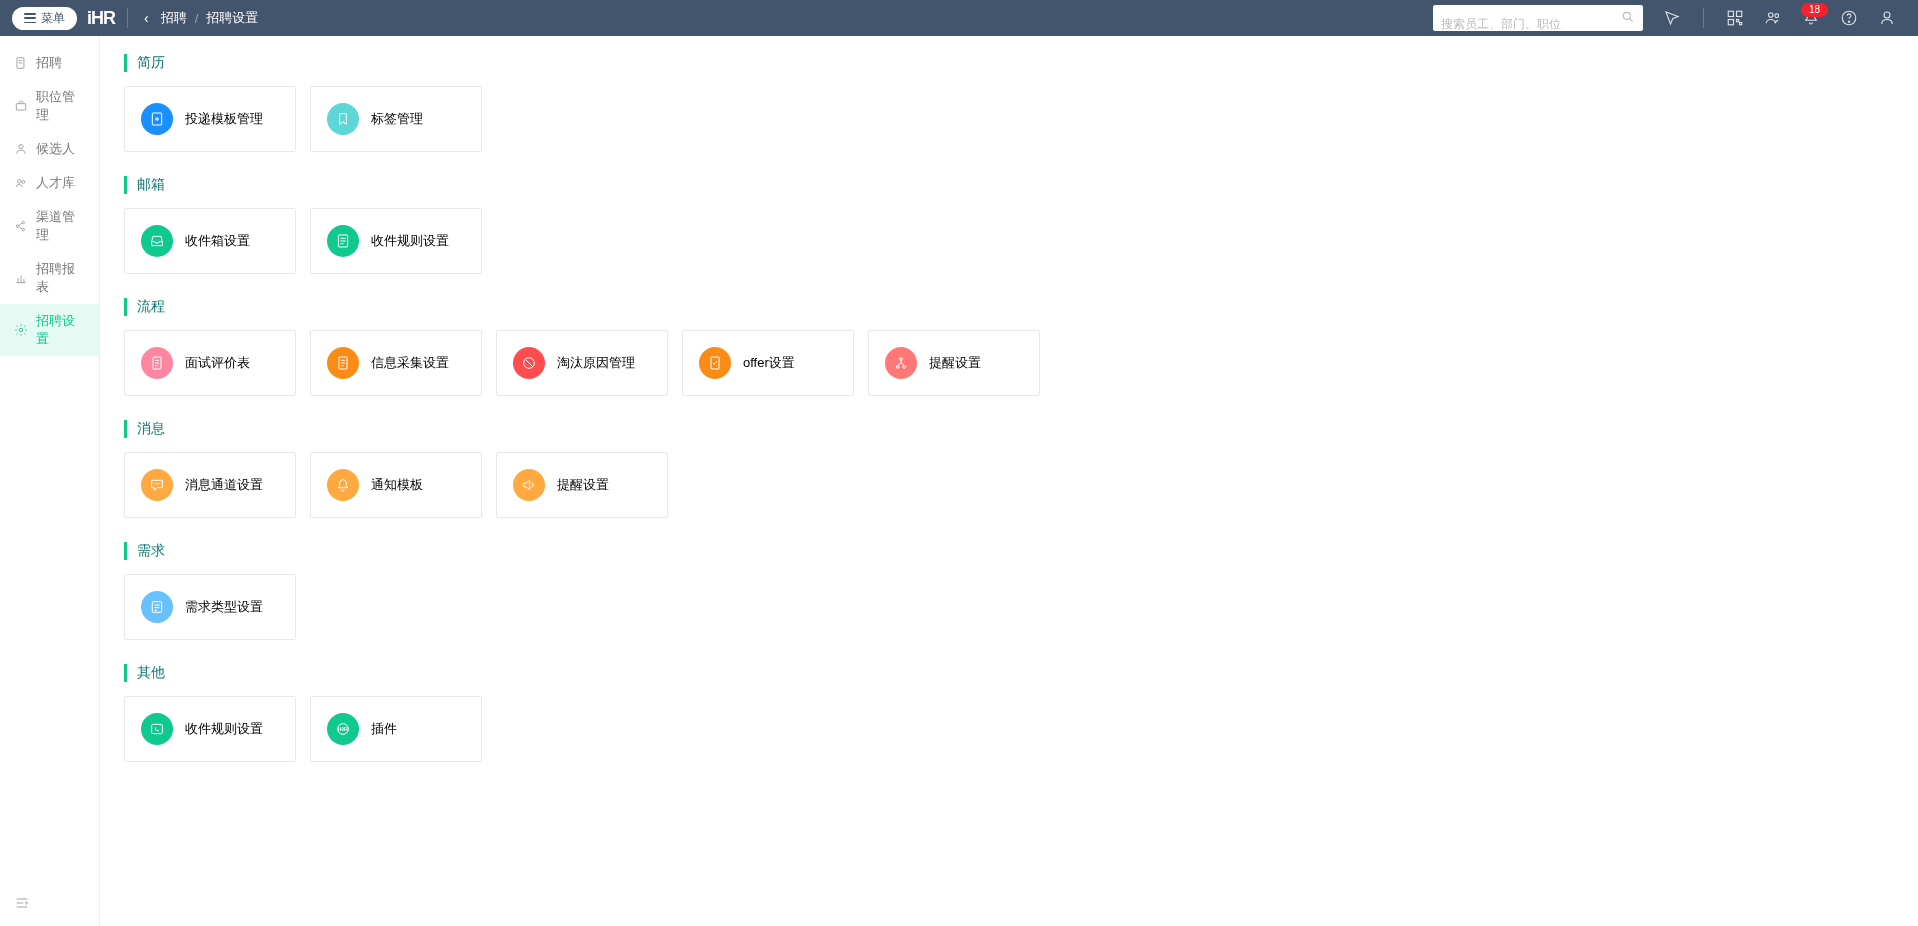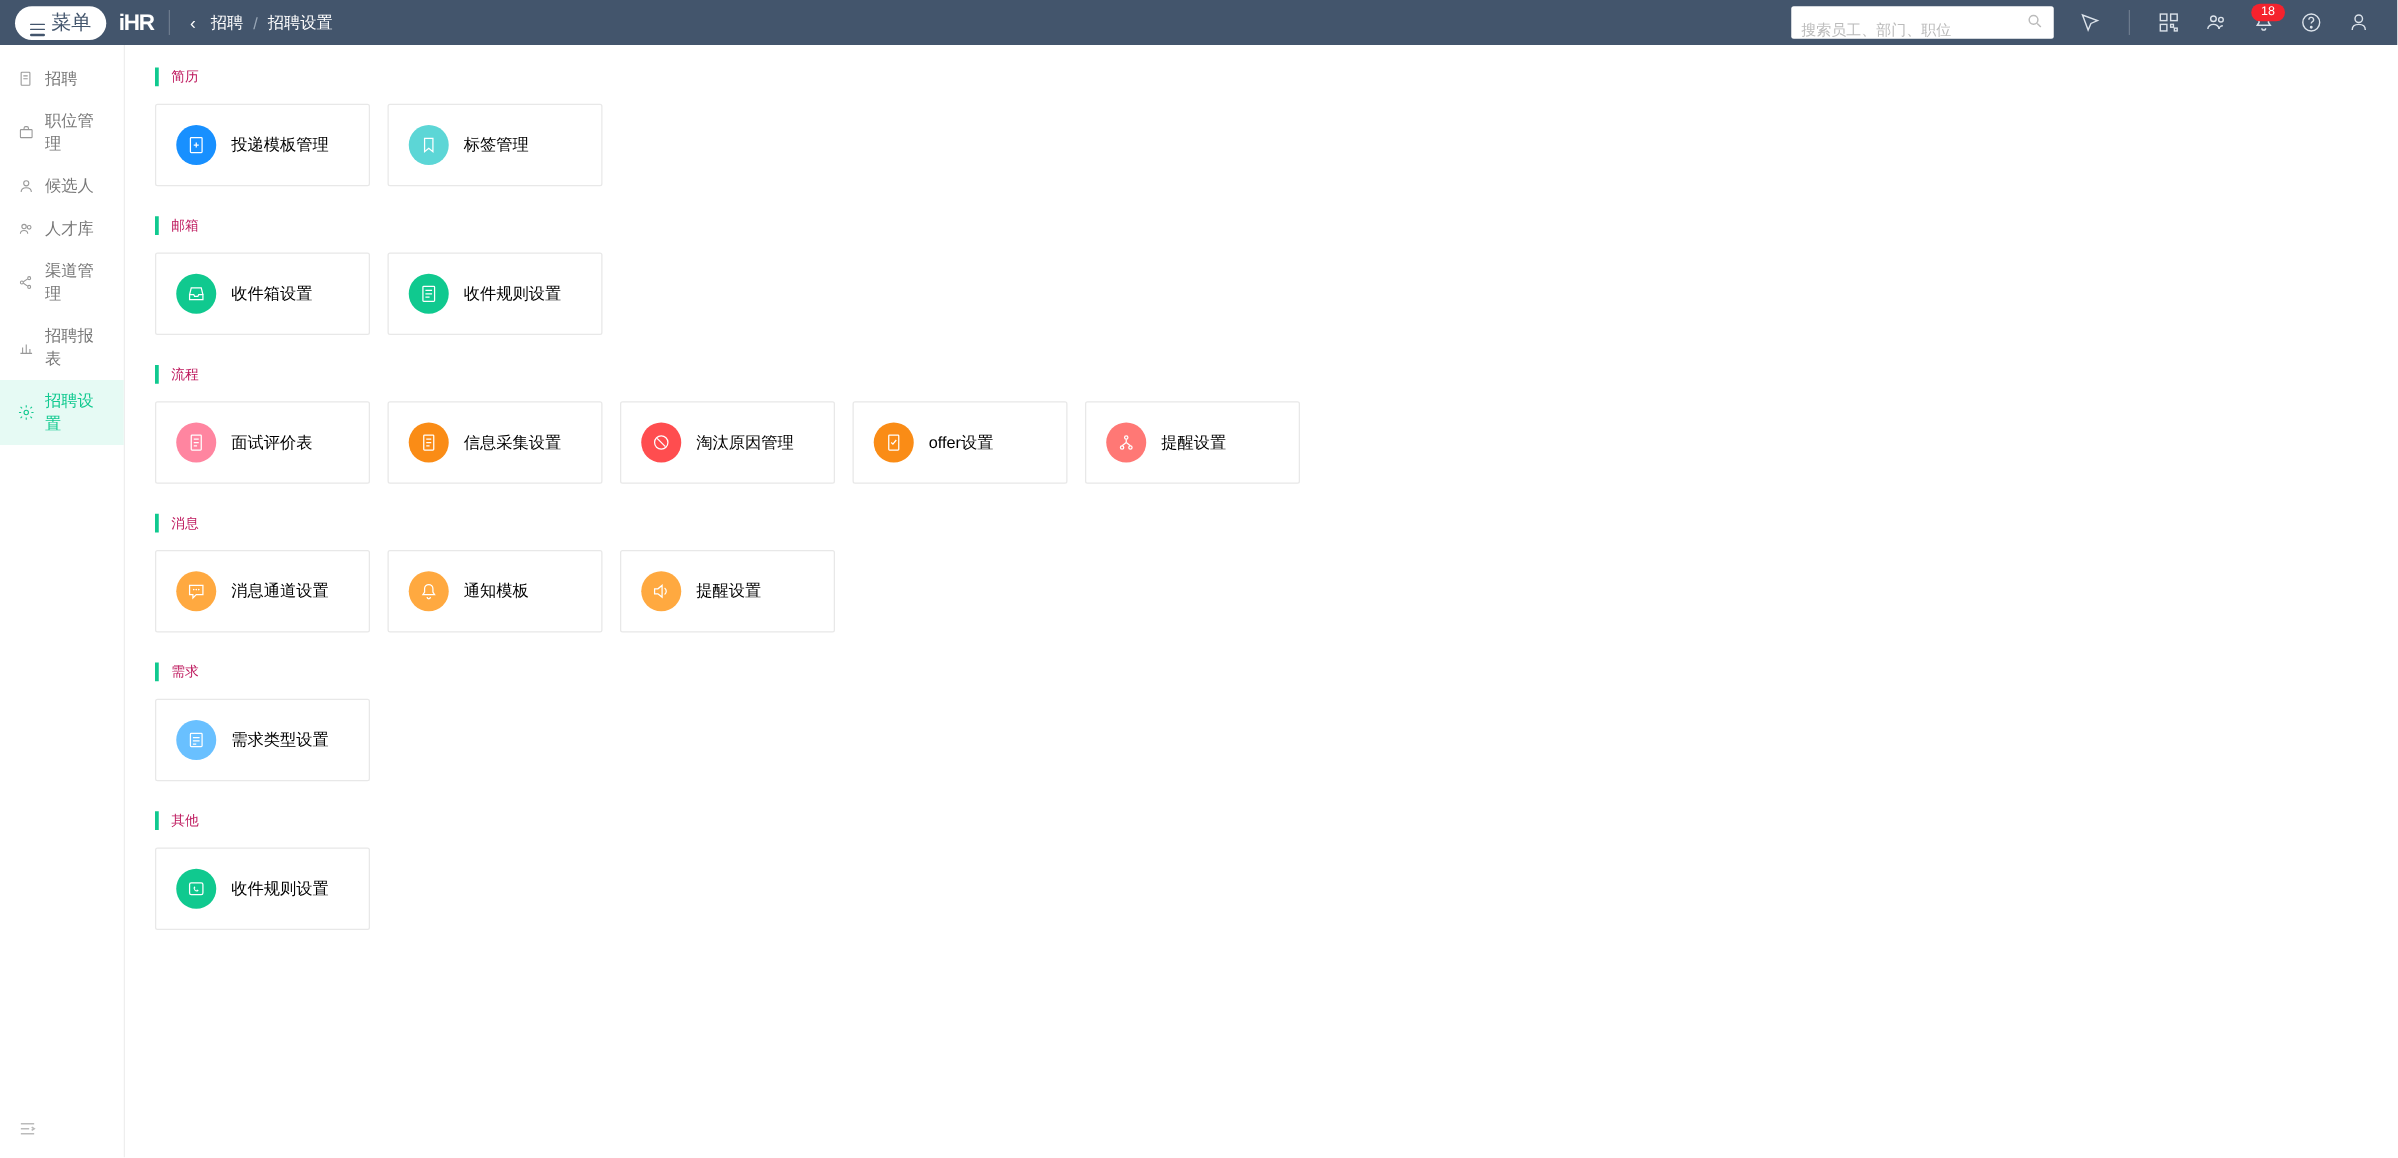--- a/index.html
+++ b/index.html
@@ -1,20 +1,20 @@
 <!DOCTYPE html>
 <html><head>
 <meta charset="utf-8">
 <style>
 * { margin: 0; padding: 0; box-sizing: border-box; }
 body { font-family: -apple-system, BlinkMacSystemFont, "Segoe UI", "PingFang SC", "Microsoft YaHei", sans-serif; font-size: 13px; color: #333; background: #fff; }
 
 
 .header { background: #43556c; height: 36px; display: flex; align-items: center; padding: 0 12px; color: #fff; }
-.menu-pill { background: #fff; color: #43556c; border-radius: 14px; padding: 3px 12px; display: flex; align-items: flex-end; gap: 5px; font-size: 16px; cursor: pointer; }
+.menu-pill { background: #fff; color: #43556c; border-radius: 14px; padding: 3px 12px; display: flex; align-items: center; gap: 5px; font-size: 12px; cursor: pointer; }
 .menu-pill-icon { width: 12px; height: 10px; display: flex; flex-direction: column; justify-content: space-between; }
 .menu-pill-icon span { height: 1.5px; background: #43556c; border-radius: 1px; }
 .logo { margin-left: 10px; font-weight: bold; font-size: 18px; letter-spacing: -1px; }
 .divider-v { width: 1px; height: 20px; background: #6b7a8c; margin: 0 12px; }
 .breadcrumb { display: flex; align-items: center; gap: 8px; font-size: 13px; }
 .breadcrumb .chev { font-size: 14px; cursor: pointer; padding: 0 4px; }
 .breadcrumb .sep { color: #9aa8b8; }
 .breadcrumb .bc-item { cursor: pointer; }
 .spacer { flex: 1; }
 .search-box { background: #fff; display: flex; align-items: center; height: 26px; width: 210px; border-radius: 2px; padding: 0 8px; }
@@ -28,21 +28,21 @@
 
 .container { display: flex; height: calc(100vh - 36px); }
 .sidebar { width: 100px; border-right: 1px solid #eee; padding-top: 10px; position: relative; }
 .side-item { display: flex; align-items: center; gap: 8px; padding: 8px 14px; color: #777; cursor: pointer; font-size: 13px; }
 .side-item.active { background: #e6faf4; color: #10c98f; }
 .side-item .sicon { width: 14px; display: flex; align-items: center; justify-content: center; }
 .side-collapse { position: absolute; bottom: 12px; left: 14px; color: #bbb; cursor: pointer; }
 
 .main { flex: 1; padding: 18px 24px; overflow-y: auto; }
 .section { margin-bottom: 24px; }
-.section-title { border-left: 3px solid #10c98f; padding-left: 10px; font-size: 11px; color: #be185d; margin-bottom: 14px; font-weight: 500; }
+.section-title { border-left: 3px solid #10c98f; padding-left: 10px; font-size: 14px; color: #0f766e; margin-bottom: 14px; font-weight: 500; }
 .cards { display: flex; flex-wrap: wrap; gap: 14px; }
 .card { width: 172px; height: 66px; border: 1px solid #e8e8e8; border-radius: 2px; display: flex; align-items: center; padding: 0 16px; gap: 12px; cursor: pointer; }
 .card-icon { width: 32px; height: 32px; border-radius: 50%; display: flex; align-items: center; justify-content: center; flex-shrink: 0; }
 .card-label { font-size: 13px; color: #000000; font-weight: 500; }
 
 
 .ic-blue { background: #1890ff; }
 .ic-cyan { background: #5cd6d6; }
 .ic-green { background: #10c98f; }
 .ic-coral { background: #ff7875; }
@@ -387,16 +387,25 @@
         <div class="cards">
           <div class="card">
             <div class="card-icon ic-green">
               <svg viewBox="0 0 24 24">
                 <rect x="4" y="5" width="16" height="14" rx="2"></rect>
                 <path d="M9 10a4 4 0 0 0 5 5l1-1-2-1-1 1a3 3 0 0 1-2-2l1-1-1-2Z" class="fill"></path>
               </svg>
             </div>
             <div class="card-label">收件规则设置</div>
           </div>
+          <div class="card">
+            <div class="card-icon ic-green">
+              <svg viewBox="0 0 24 24">
+                <circle cx="12" cy="12" r="8"></circle>
+                <text x="12" y="15" font-size="9" font-weight="bold" text-anchor="middle" class="fill">iHR</text>
+              </svg>
+            </div>
+            <div class="card-label">插件</div>
+          </div>
         </div>
       </div>
     </div>
 </div>
 
 </body></html>

